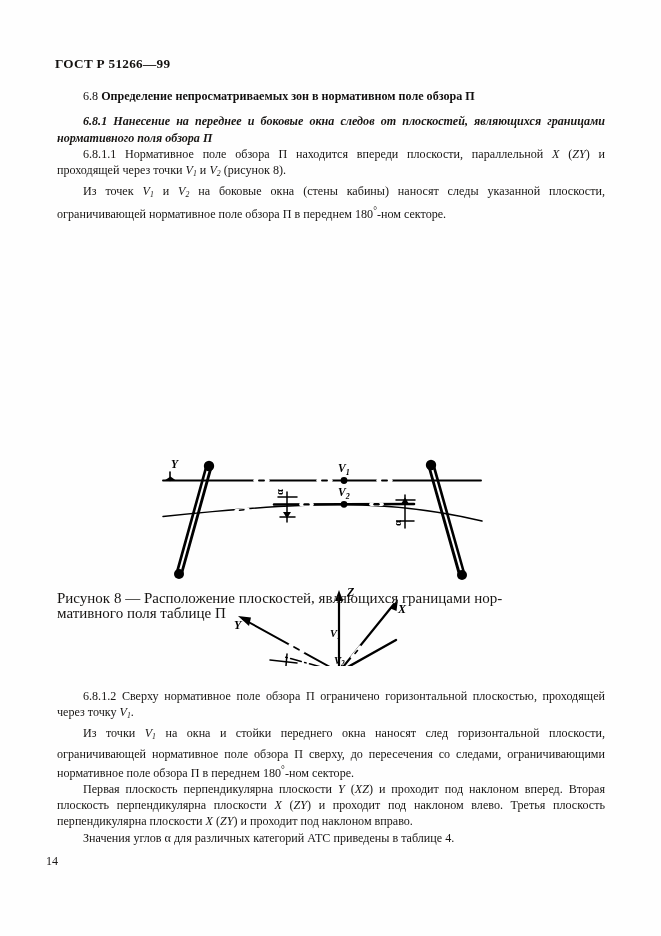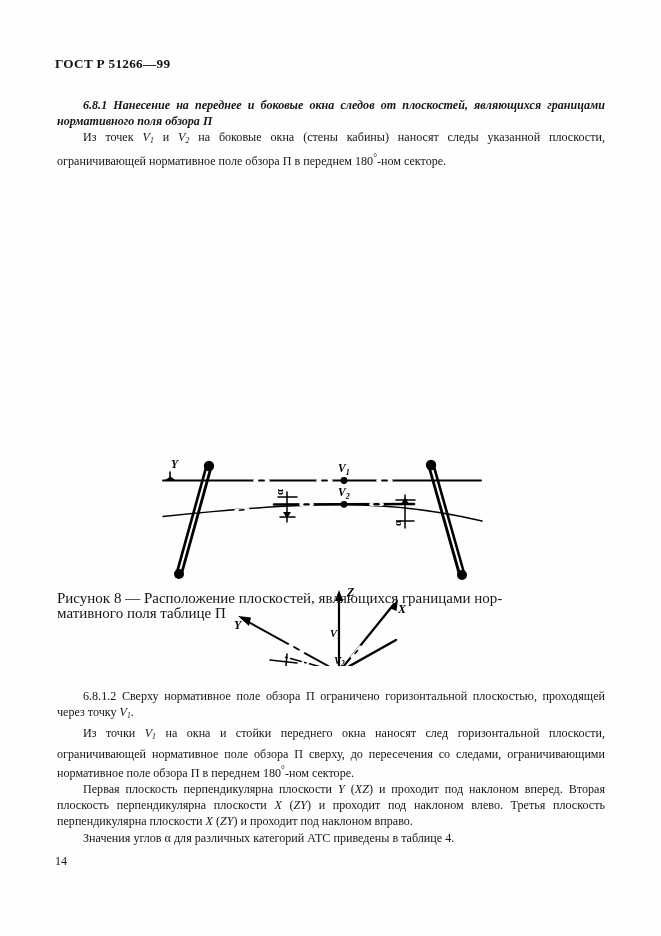--- a/index.html
+++ b/index.html
@@ -105,41 +105,54 @@
   .content-lower {
     position: absolute;
     left: 57px;
     top: 688px;
     width: 548px;
   }
 
   
   .folio {
     position: absolute;
-    left: 55px;
+    left: 46px;
     top: 854px;
     font-size: 12.1px;
     color: #1a1716;
   }
 </style>
 </head>
 <body>
 
 <div class="page">
 
   <div class="running-head">ГОСТ Р 51266—99</div>
 
   <div class="content">
 
+    <p class="heading">
+      <span>6.8</span>
+      <b>Определение непросматриваемых зон в нормативном поле обзора П</b>
+    </p>
 
     <p class="para italic-para">
       <span class="ital">6.8.1</span>
       <span>Нанесение на переднее и боковые окна следов от плоскостей, являющихся границами нормативного поля обзора П</span>
     </p>
 
+    <p class="para">
+      6.8.1.1 Нормативное поле обзора П находится впереди плоскости, параллельной
+      <span class="ital">X</span>
+      (<span class="ital">ZY</span>) и
+      проходящей через точки
+      <span class="vnum">V<sub>1</sub></span> и
+      <span class="vnum">V<sub>2</sub></span>
+      (рисунок 8).
+    </p>
 
     <p class="para">
       Из точек <span class="vnum">V<sub>1</sub></span> и
       <span class="vnum">V<sub>2</sub></span>
       на боковые окна (стены кабины) наносят следы указанной плоскости, ограничивающей
       нормативное поле обзора П в переднем 180<span class="deg">°</span>-ном секторе.
     </p>
   </div>
 
   <div class="figure">

